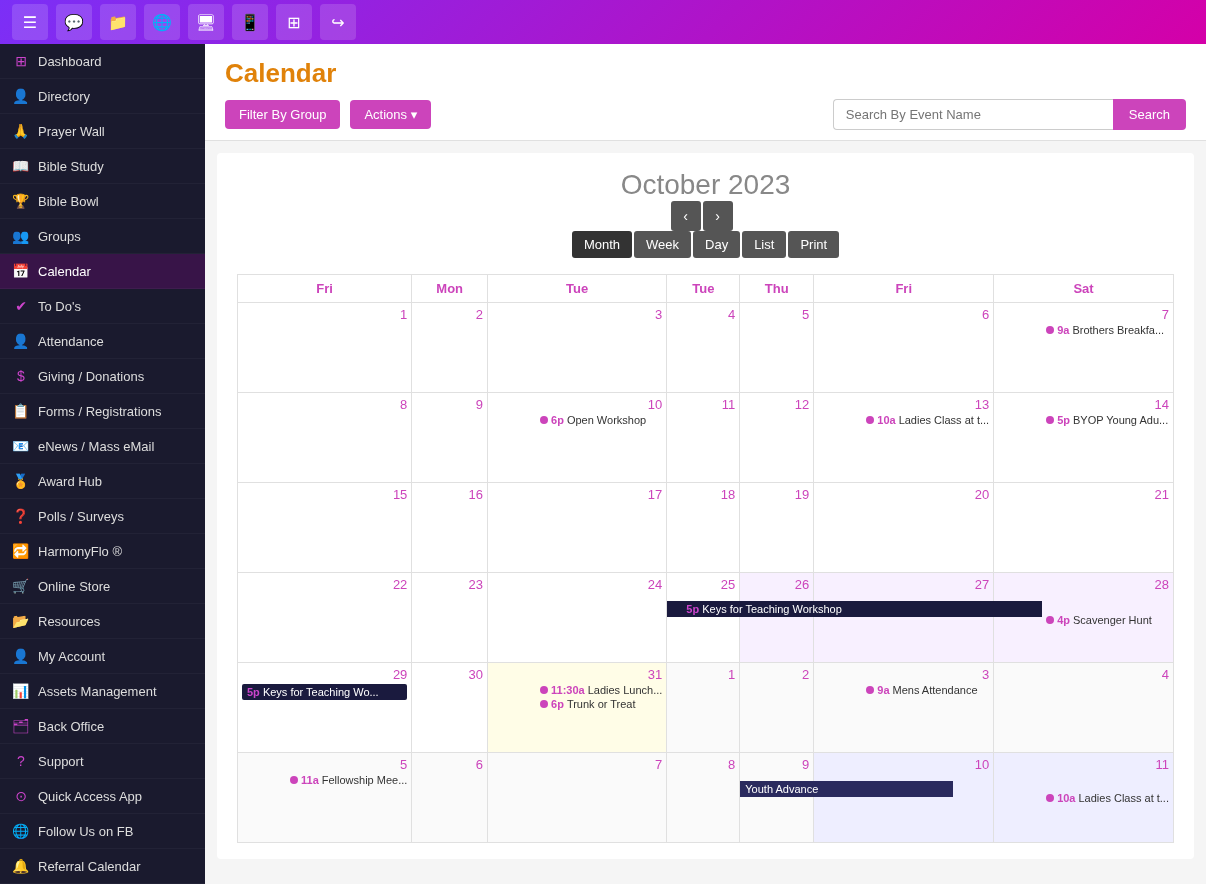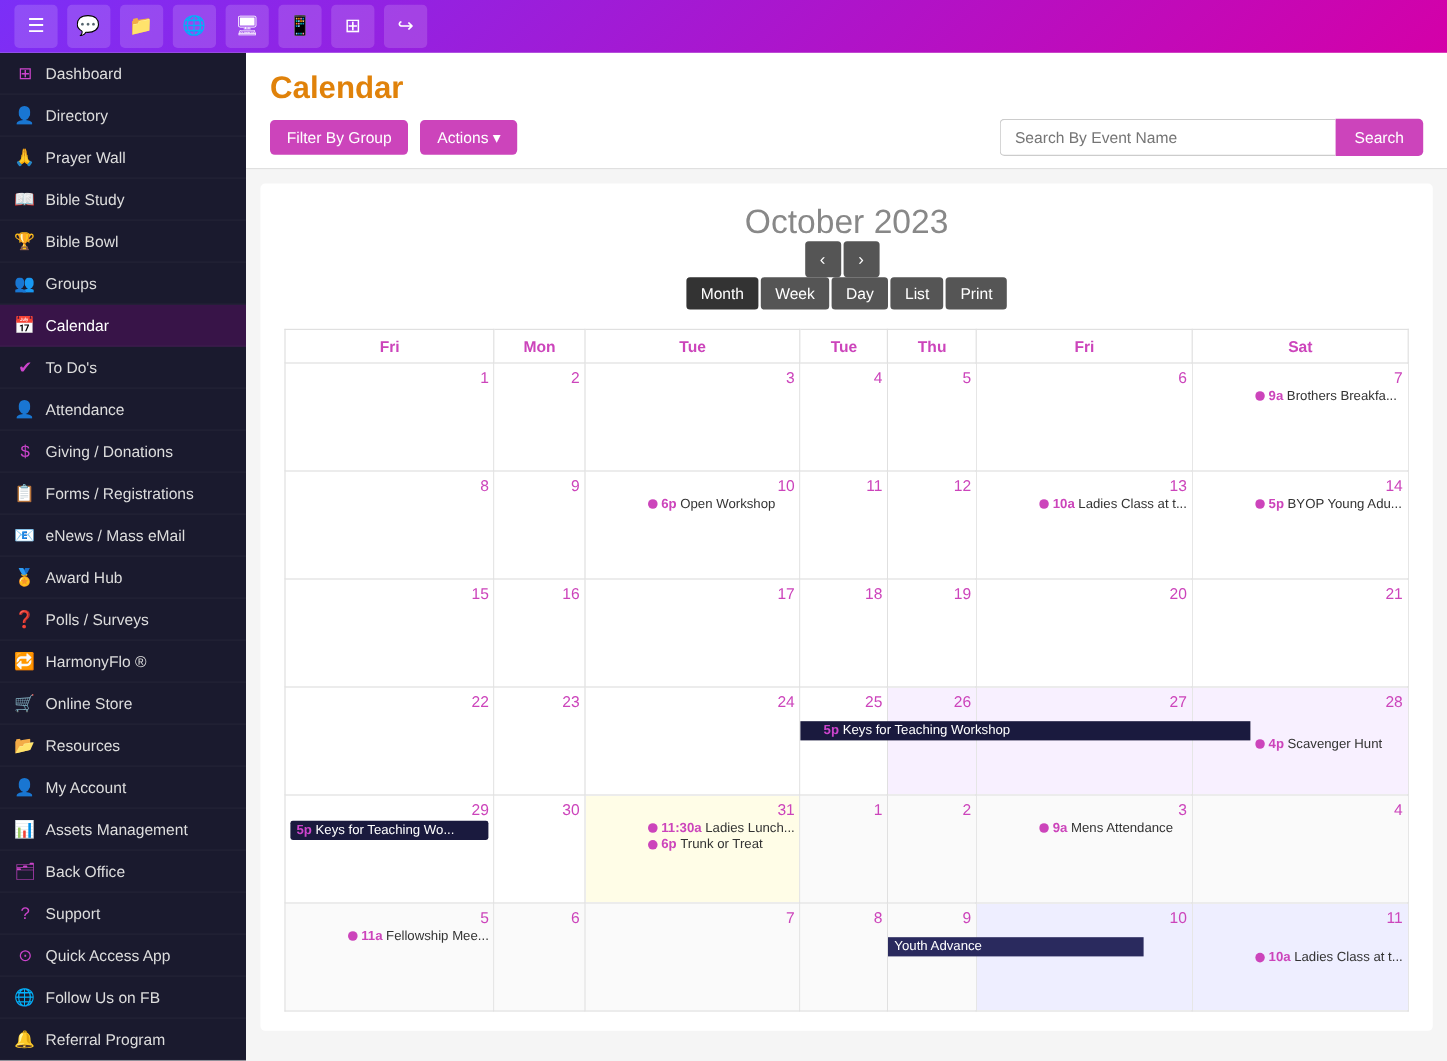--- a/index.html
+++ b/index.html
@@ -338,21 +338,21 @@
     <div class="sidebar-item">
       <span class="sidebar-icon">⊙</span>
       <span>Quick Access App</span>
     </div>
     <div class="sidebar-item">
       <span class="sidebar-icon">🌐</span>
       <span>Follow Us on FB</span>
     </div>
     <div class="sidebar-item">
       <span class="sidebar-icon">🔔</span>
-      <span>Referral Program</span>
+      <span>Referral Calendar</span>
     </div>
 
   </nav>
 
   <div class="content-area">
 
     <div class="page-header">
       <h1 class="page-title">Calendar</h1>
       <div class="toolbar-row">
         <button class="btn-filter">Filter By Group</button>

